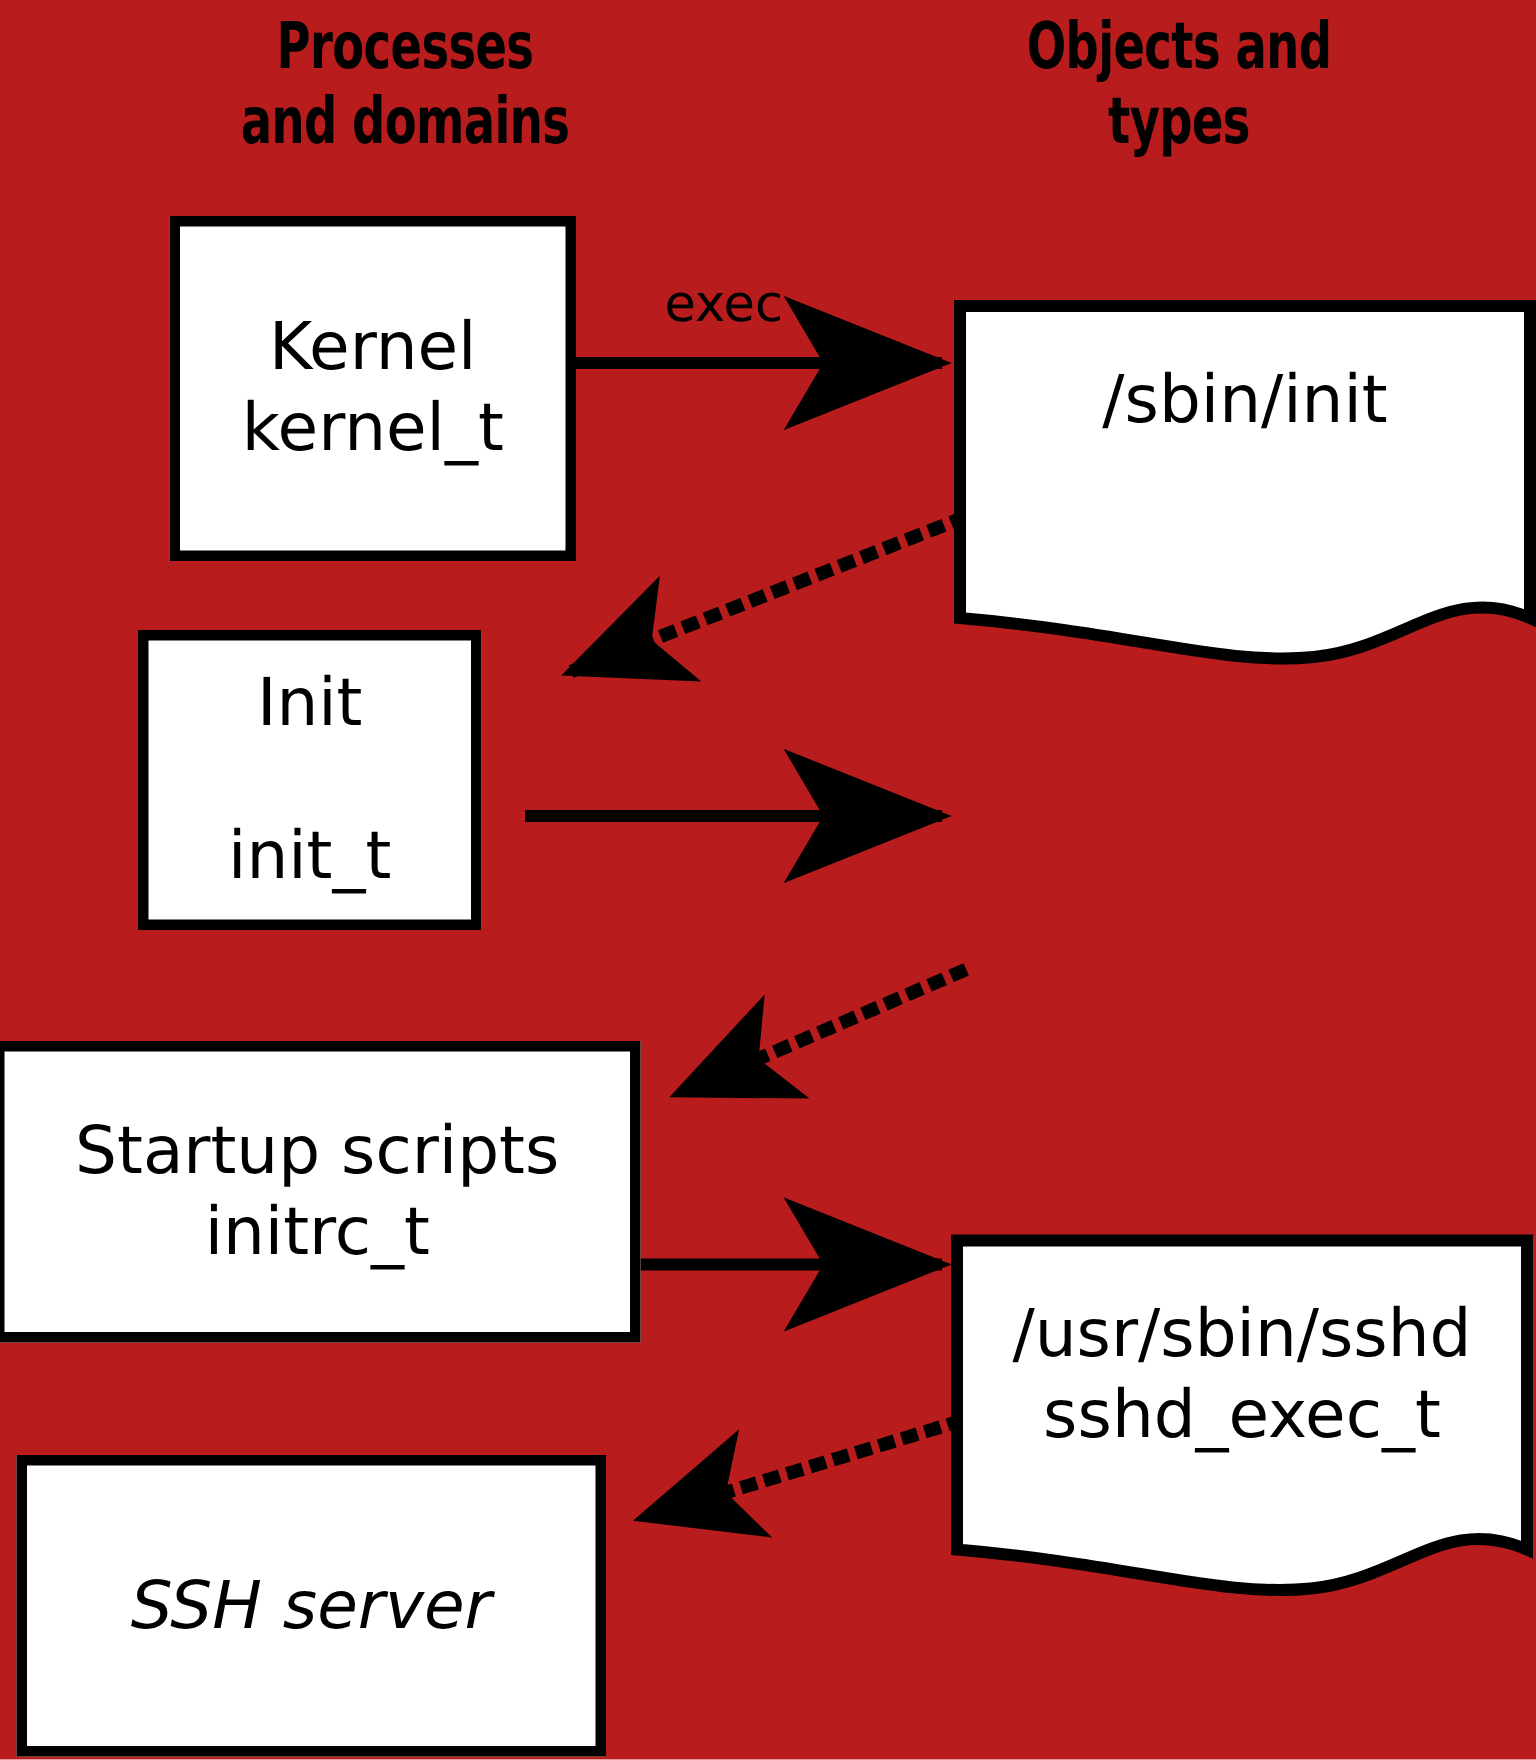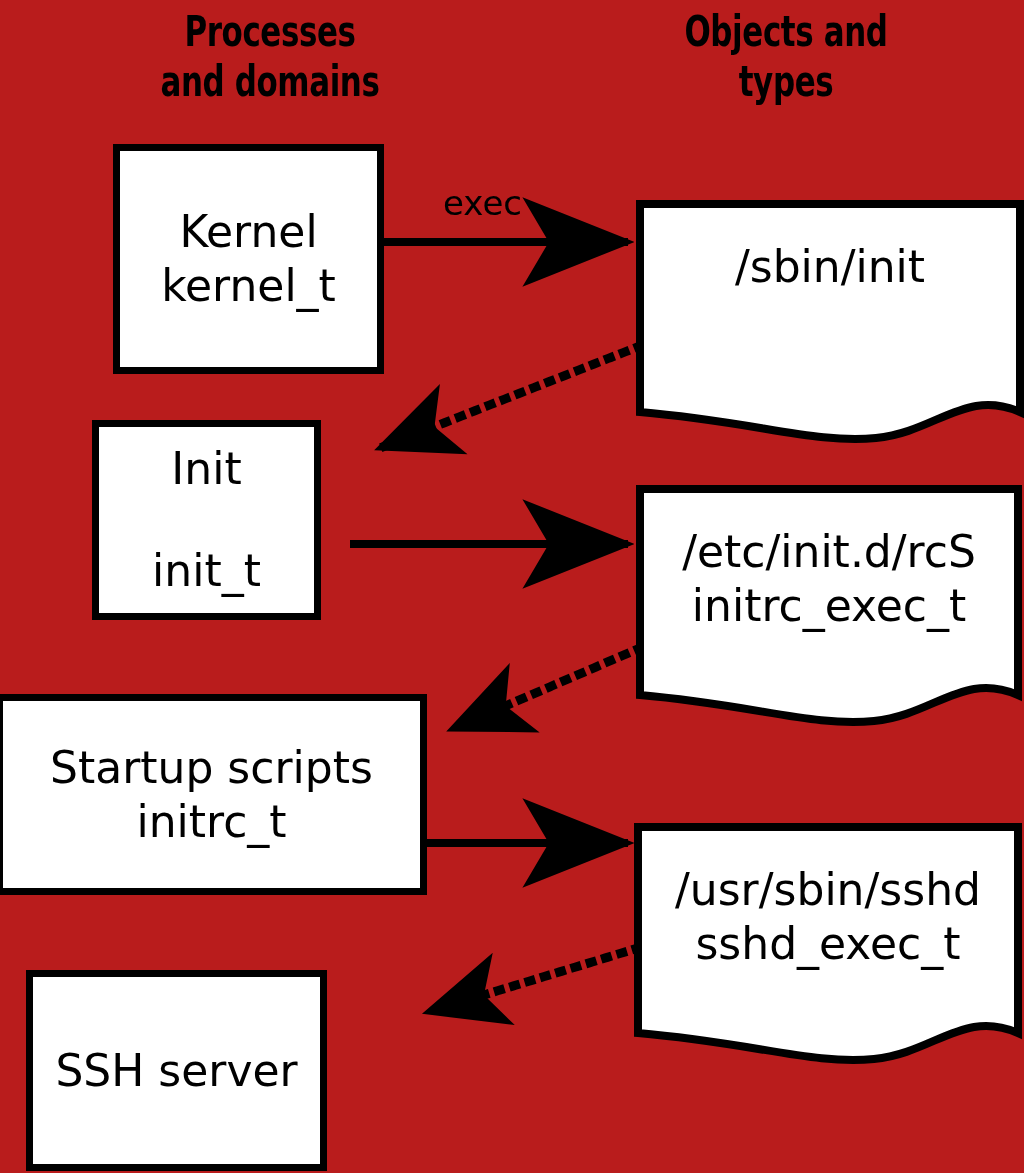--- a/index.html
+++ b/index.html
@@ -153,42 +153,33 @@
   <div class="proc-box" style="left:92px; top:420px; width:229px; height:200px;gap:48px;">
     <div class="line">Init</div>
     <div class="line">init_t</div>
   </div>
 
   <div class="proc-box" style="left:-4px; top:694px; width:431px; height:201px;">
     <div class="line">Startup scripts</div>
     <div class="line">initrc_t</div>
   </div>
 
-  <div class="proc-box" style="left:26px; top:970px; width:301px; height:201px;">
+  <div class="proc-box" style="left:11px; top:970px; width:393px; height:201px;font-style:italic;">
     <div class="line">SSH server</div>
   </div>
 
   <div class="doc-shape" style="left:636px; top:200px; width:388px; height:248px;">
     <svg width="388" height="248" viewBox="0 0 388 248">
       <path d="M4,4 L384,4 L384,212 C330,188 300,232 240,238 C180,244 120,222 4,212 Z" fill="#ffffff" stroke="#000000" stroke-width="8" stroke-linejoin="miter"></path>
     </svg>
     <div class="doc-label" style="top:40px;">
       <div class="line">/sbin/init</div>
     </div>
   </div>
 
-  <div class="doc-shape" style="left:636px; top:485px; width:386px; height:246px;">
-    <svg width="386" height="246" viewBox="0 0 386 246">
-      <path d="M4,4 L382,4 L382,210 C328,186 298,230 238,236 C178,242 118,220 4,210 Z" fill="#ffffff" stroke="#000000" stroke-width="8" stroke-linejoin="miter"></path>
-    </svg>
-    <div class="doc-label" style="top:40px;">
-      <div class="line">/etc/init.d/rcS</div>
-      <div class="line">initrc_exec_t</div>
-    </div>
-  </div>
 
   <div class="doc-shape" style="left:634px; top:787px; width:388px; height:246px;margin-top:36px;">
     <svg width="388" height="246" viewBox="0 0 388 246">
       <path d="M4,4 L384,4 L384,210 C330,186 300,230 240,236 C180,242 120,220 4,210 Z" fill="#ffffff" stroke="#000000" stroke-width="8" stroke-linejoin="miter"></path>
     </svg>
     <div class="doc-label" style="top:40px;">
       <div class="line">/usr/sbin/sshd</div>
       <div class="line">sshd_exec_t</div>
     </div>
   </div>

